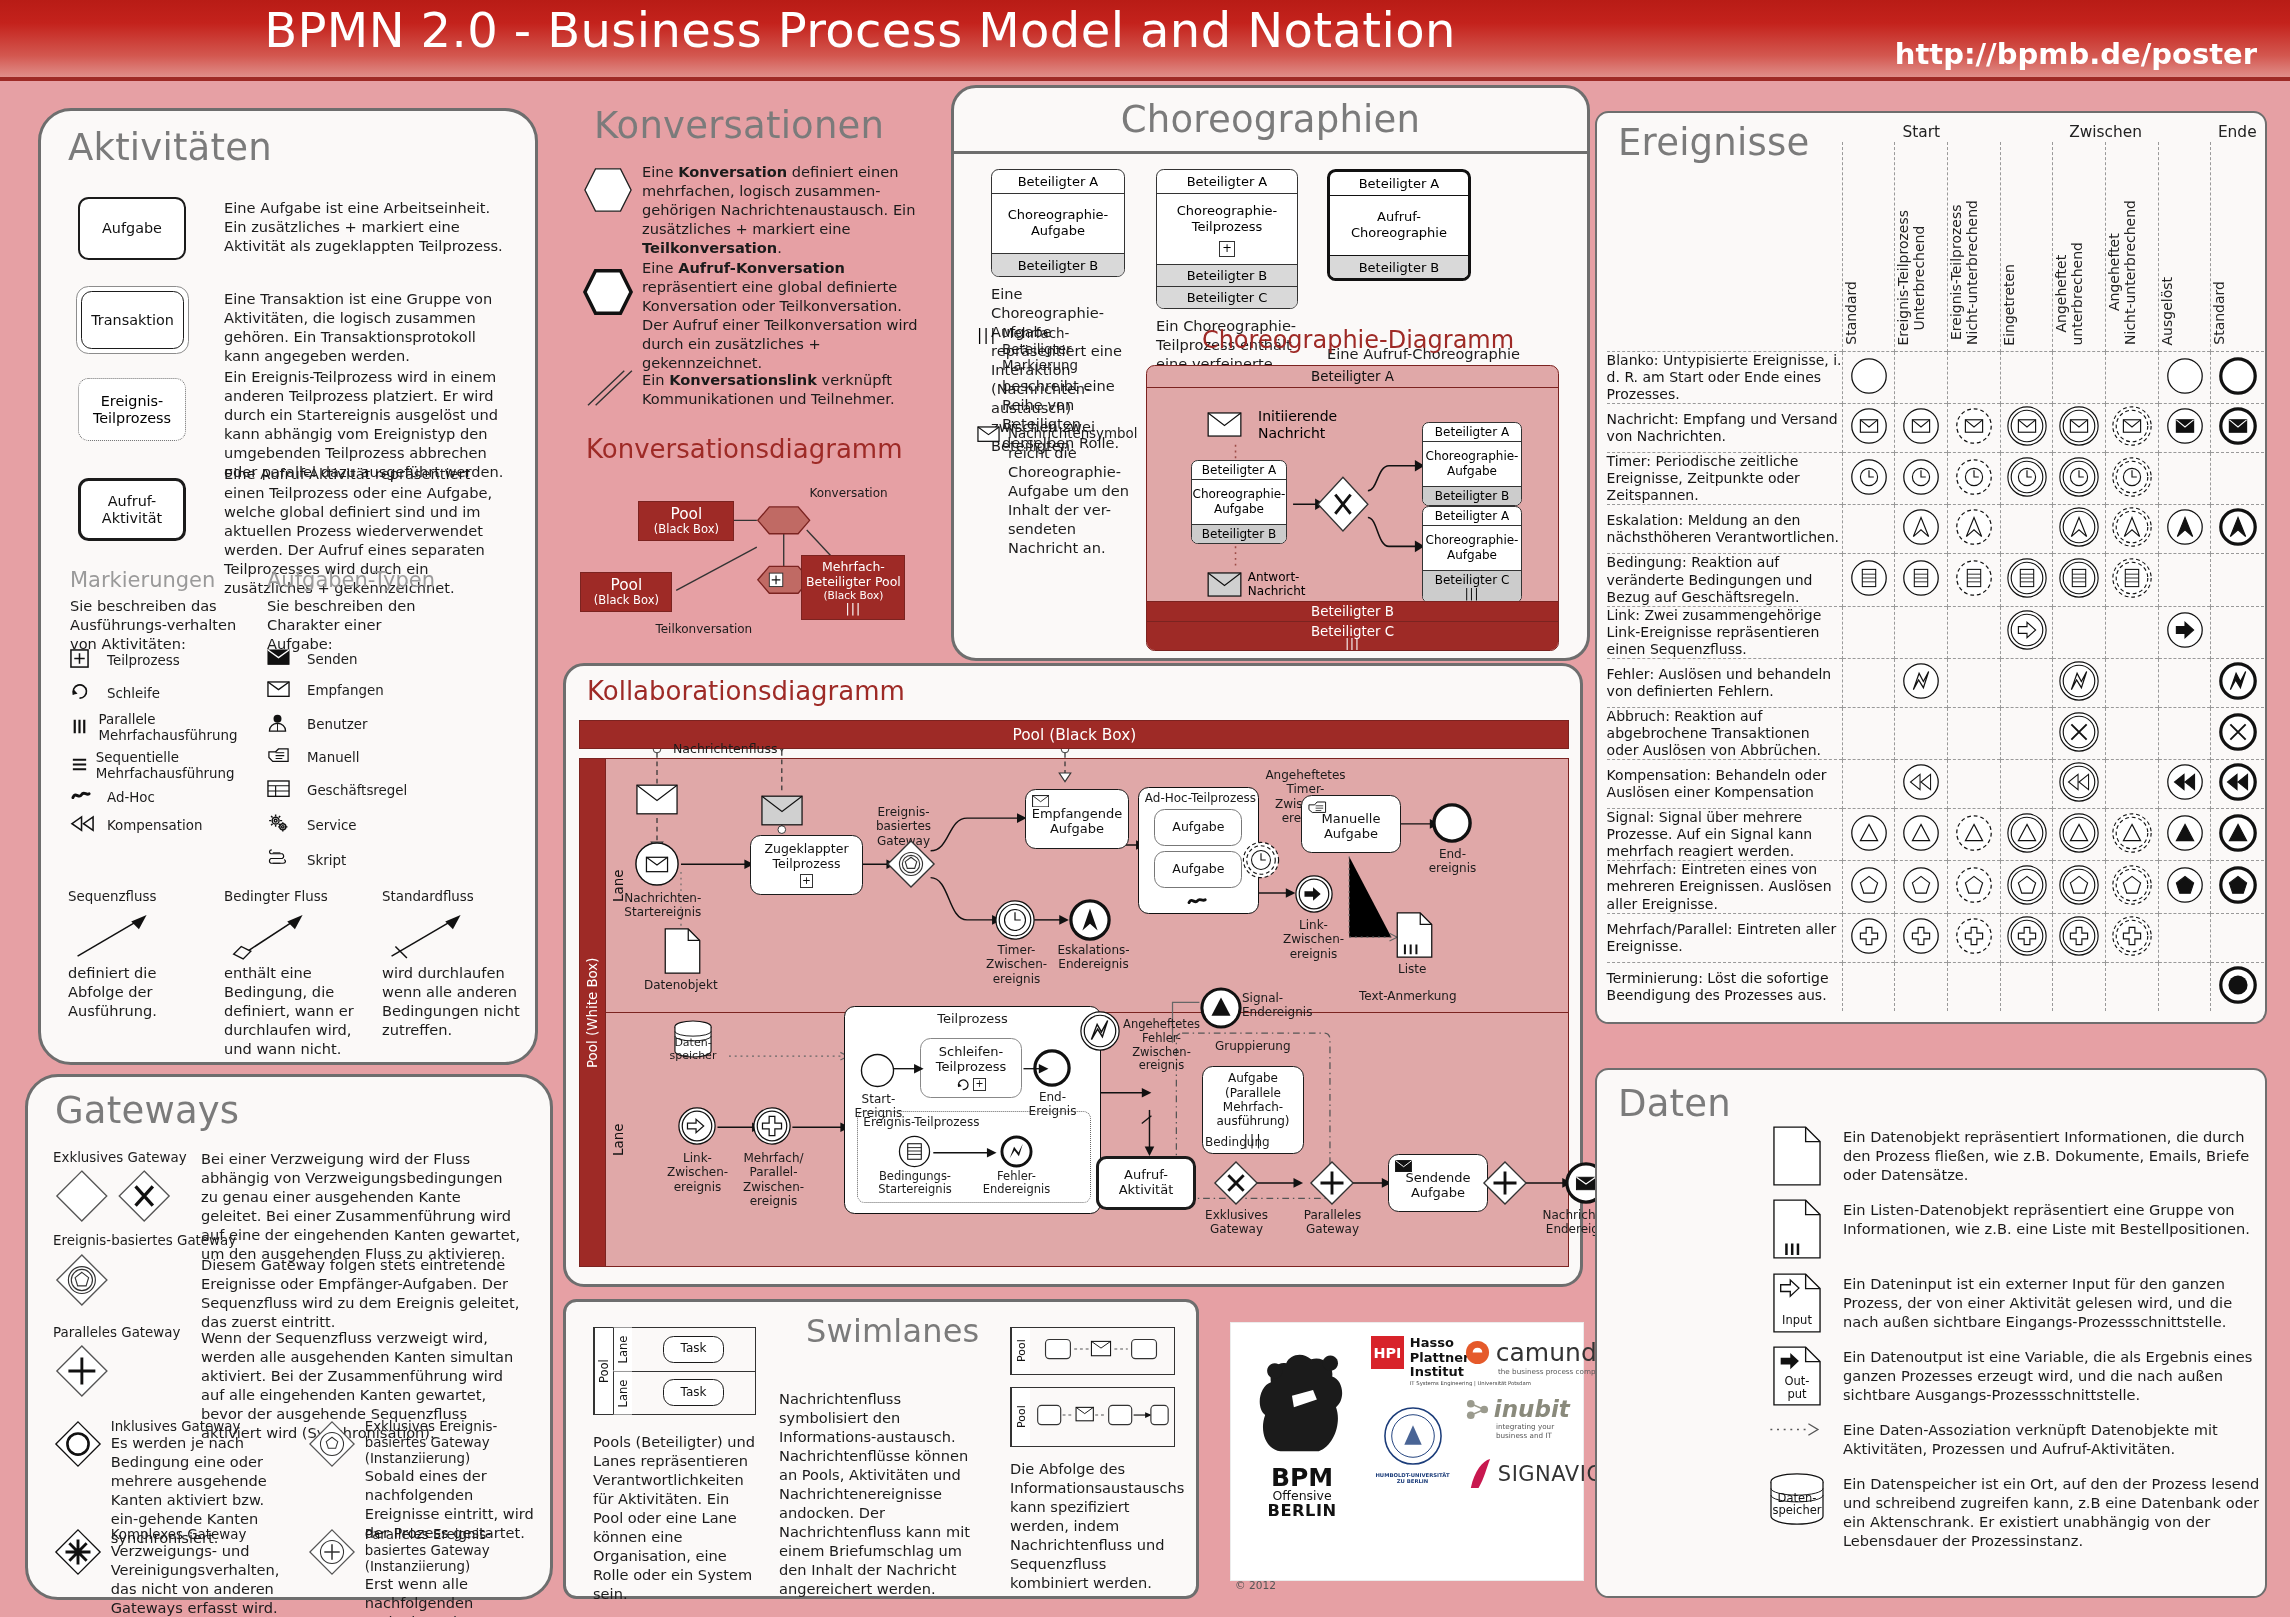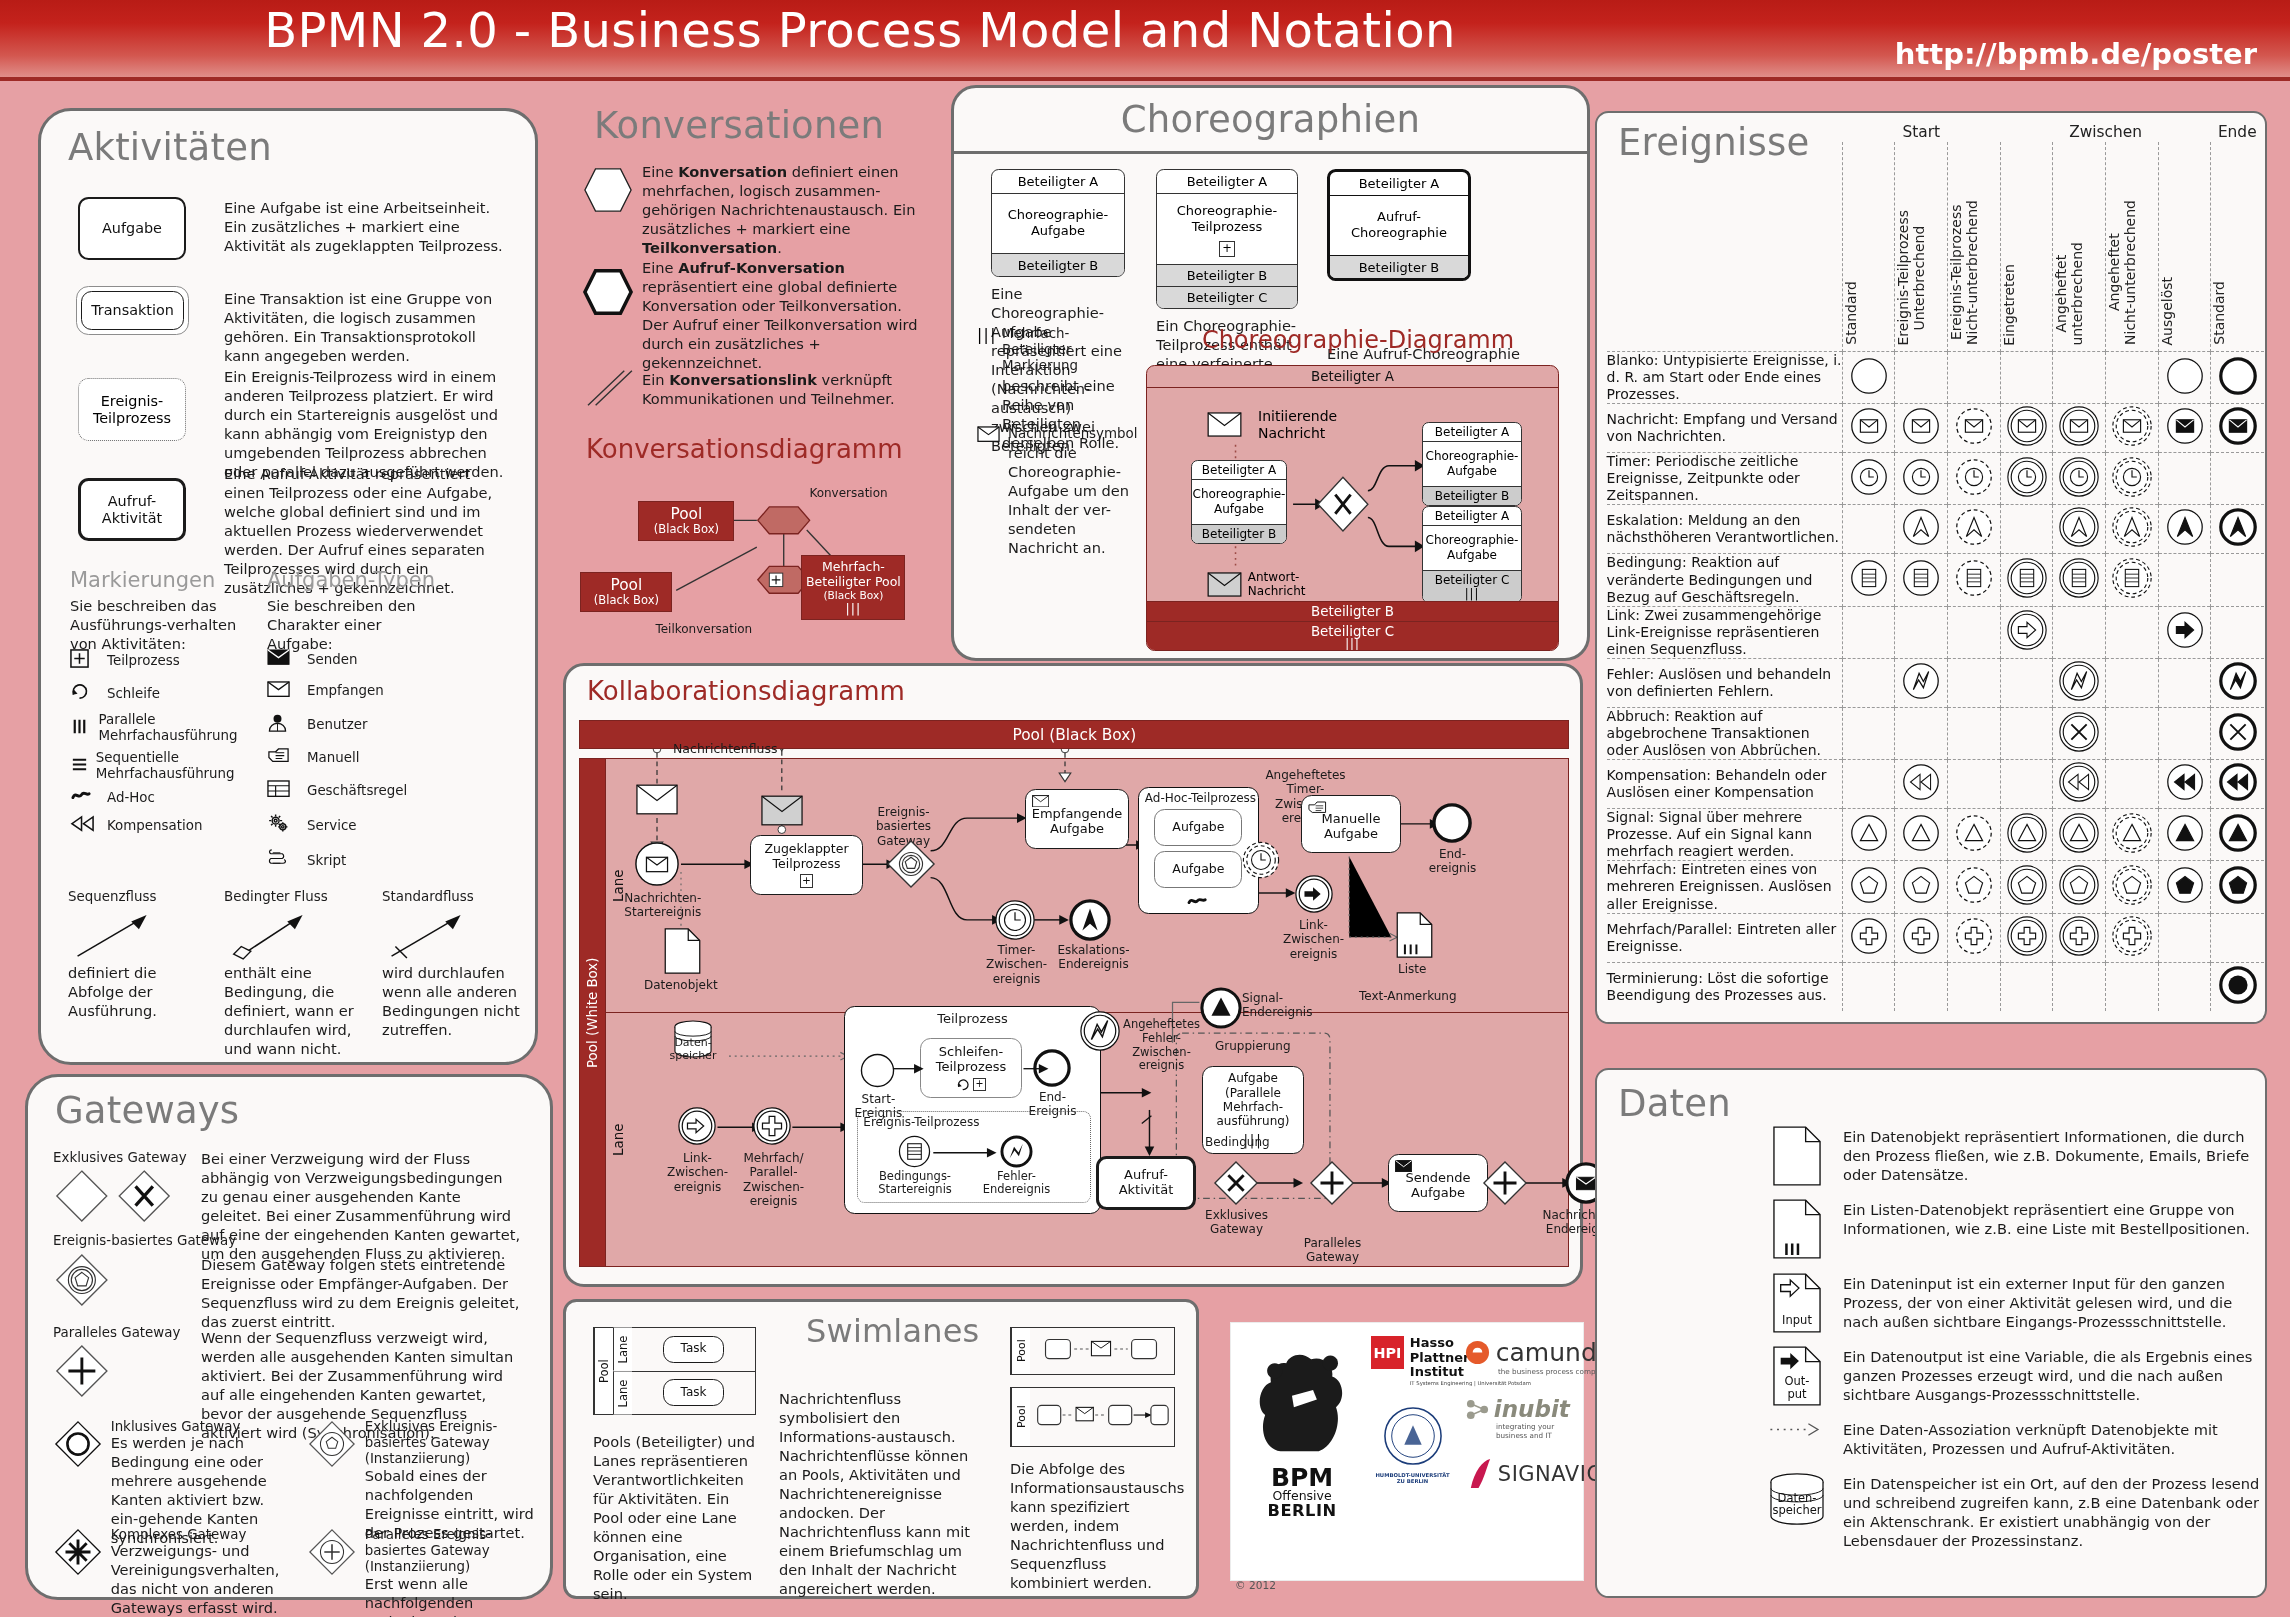--- a/index.html
+++ b/index.html
@@ -97,21 +97,21 @@
 <div class="poster-url">http://bpmb.de/poster</div>
 
 <div class="panel" style="left:38px;top:108px;width:500px;height:957px;">
   <div class="panel-title" style="position:absolute;left:27px;top:15.4px;">Aktivitäten</div>
 
   <div class="task-box" style="position:absolute;left:37px;top:86px;width:108px;height:63px;">
     <span>Aufgabe</span>
   </div>
   <div class="body-txt" style="position:absolute;left:183px;top:88px;width:288px;">Eine Aufgabe ist eine Arbeitseinheit. Ein zusätzliches + markiert eine Aktivität als zugeklappten Teilprozess.</div>
 
-  <div class="trans-outer" style="position:absolute;left:35px;top:175px;width:113px;height:49px;">
+  <div class="trans-outer" style="position:absolute;left:35px;top:175px;width:113px;height:68px;">
     <div class="task-box thin" style="width:100%;height:100%;">
       <span>Transaktion</span>
     </div>
   </div>
   <div class="body-txt" style="position:absolute;left:183px;top:179px;width:288px;">Eine Transaktion ist eine Gruppe von Aktivitäten, die logisch zusammen gehören. Ein Transaktionsprotokoll kann angegeben werden.</div>
 
   <div class="dotted-box" style="position:absolute;left:37px;top:267px;width:108px;height:63px;">
     <span style="white-space:pre-line;">Ereignis-Teilprozess</span>
   </div>
   <div class="body-txt" style="position:absolute;left:183px;top:257px;width:288px;">Ein Ereignis-Teilprozess wird in einem anderen Teilprozess platziert. Er wird durch ein Startereignis ausgelöst und kann abhängig vom Ereignistyp den umgebenden Teilprozess abbrechen oder parallel dazu ausgeführt werden.</div>
@@ -930,21 +930,21 @@
     <div class="small-label" style="position:absolute;left:592px;top:459px;width:81px;text-align:center;font-size:12px;line-height:1.2;">
       <div>Exklusives</div>
       <div>Gateway</div>
     </div>
     <div class="small-label" style="position:absolute;left:601px;top:386px;font-size:12px;">Bedingung</div>
 
     <svg width="46" height="46" style="position:absolute;left:705px;top:411px;" viewBox="0 0 48 48">
       <path d="M24 2 L46 24 L24 46 L2 24 Z" fill="#fff" stroke="#333" stroke-width="1.4"></path>
       <path d="M24 12 V36 M12 24 H36" stroke="#111" stroke-width="3"></path>
     </svg>
-    <div class="small-label" style="position:absolute;left:688px;top:459px;width:81px;text-align:center;font-size:12px;line-height:1.2;margin-top:28px;">
+    <div class="small-label" style="position:absolute;left:688px;top:459px;width:81px;text-align:center;font-size:12px;line-height:1.2;">
       <div>Paralleles</div>
       <div>Gateway</div>
     </div>
 
     <div class="task-box" style="position:absolute;left:784px;top:405px;width:100px;height:58px;flex-direction:column;border-width:1.5px;font-size:13px;">
       <svg width="17.3" height="12.5" style="position:absolute;left:5.8px;top:4.8px;" viewBox="0 0 18 13">
           <rect x="0.6" y="0.6" width="16.8" height="11.8" fill="#111" stroke="#111"></rect>
           <path d="M0.6 0.6L9 7 17.4 0.6" fill="none" stroke="#fff" stroke-width="1"></path>
         </svg>
       <div style="margin-top:5.8px;">Sendende</div>

